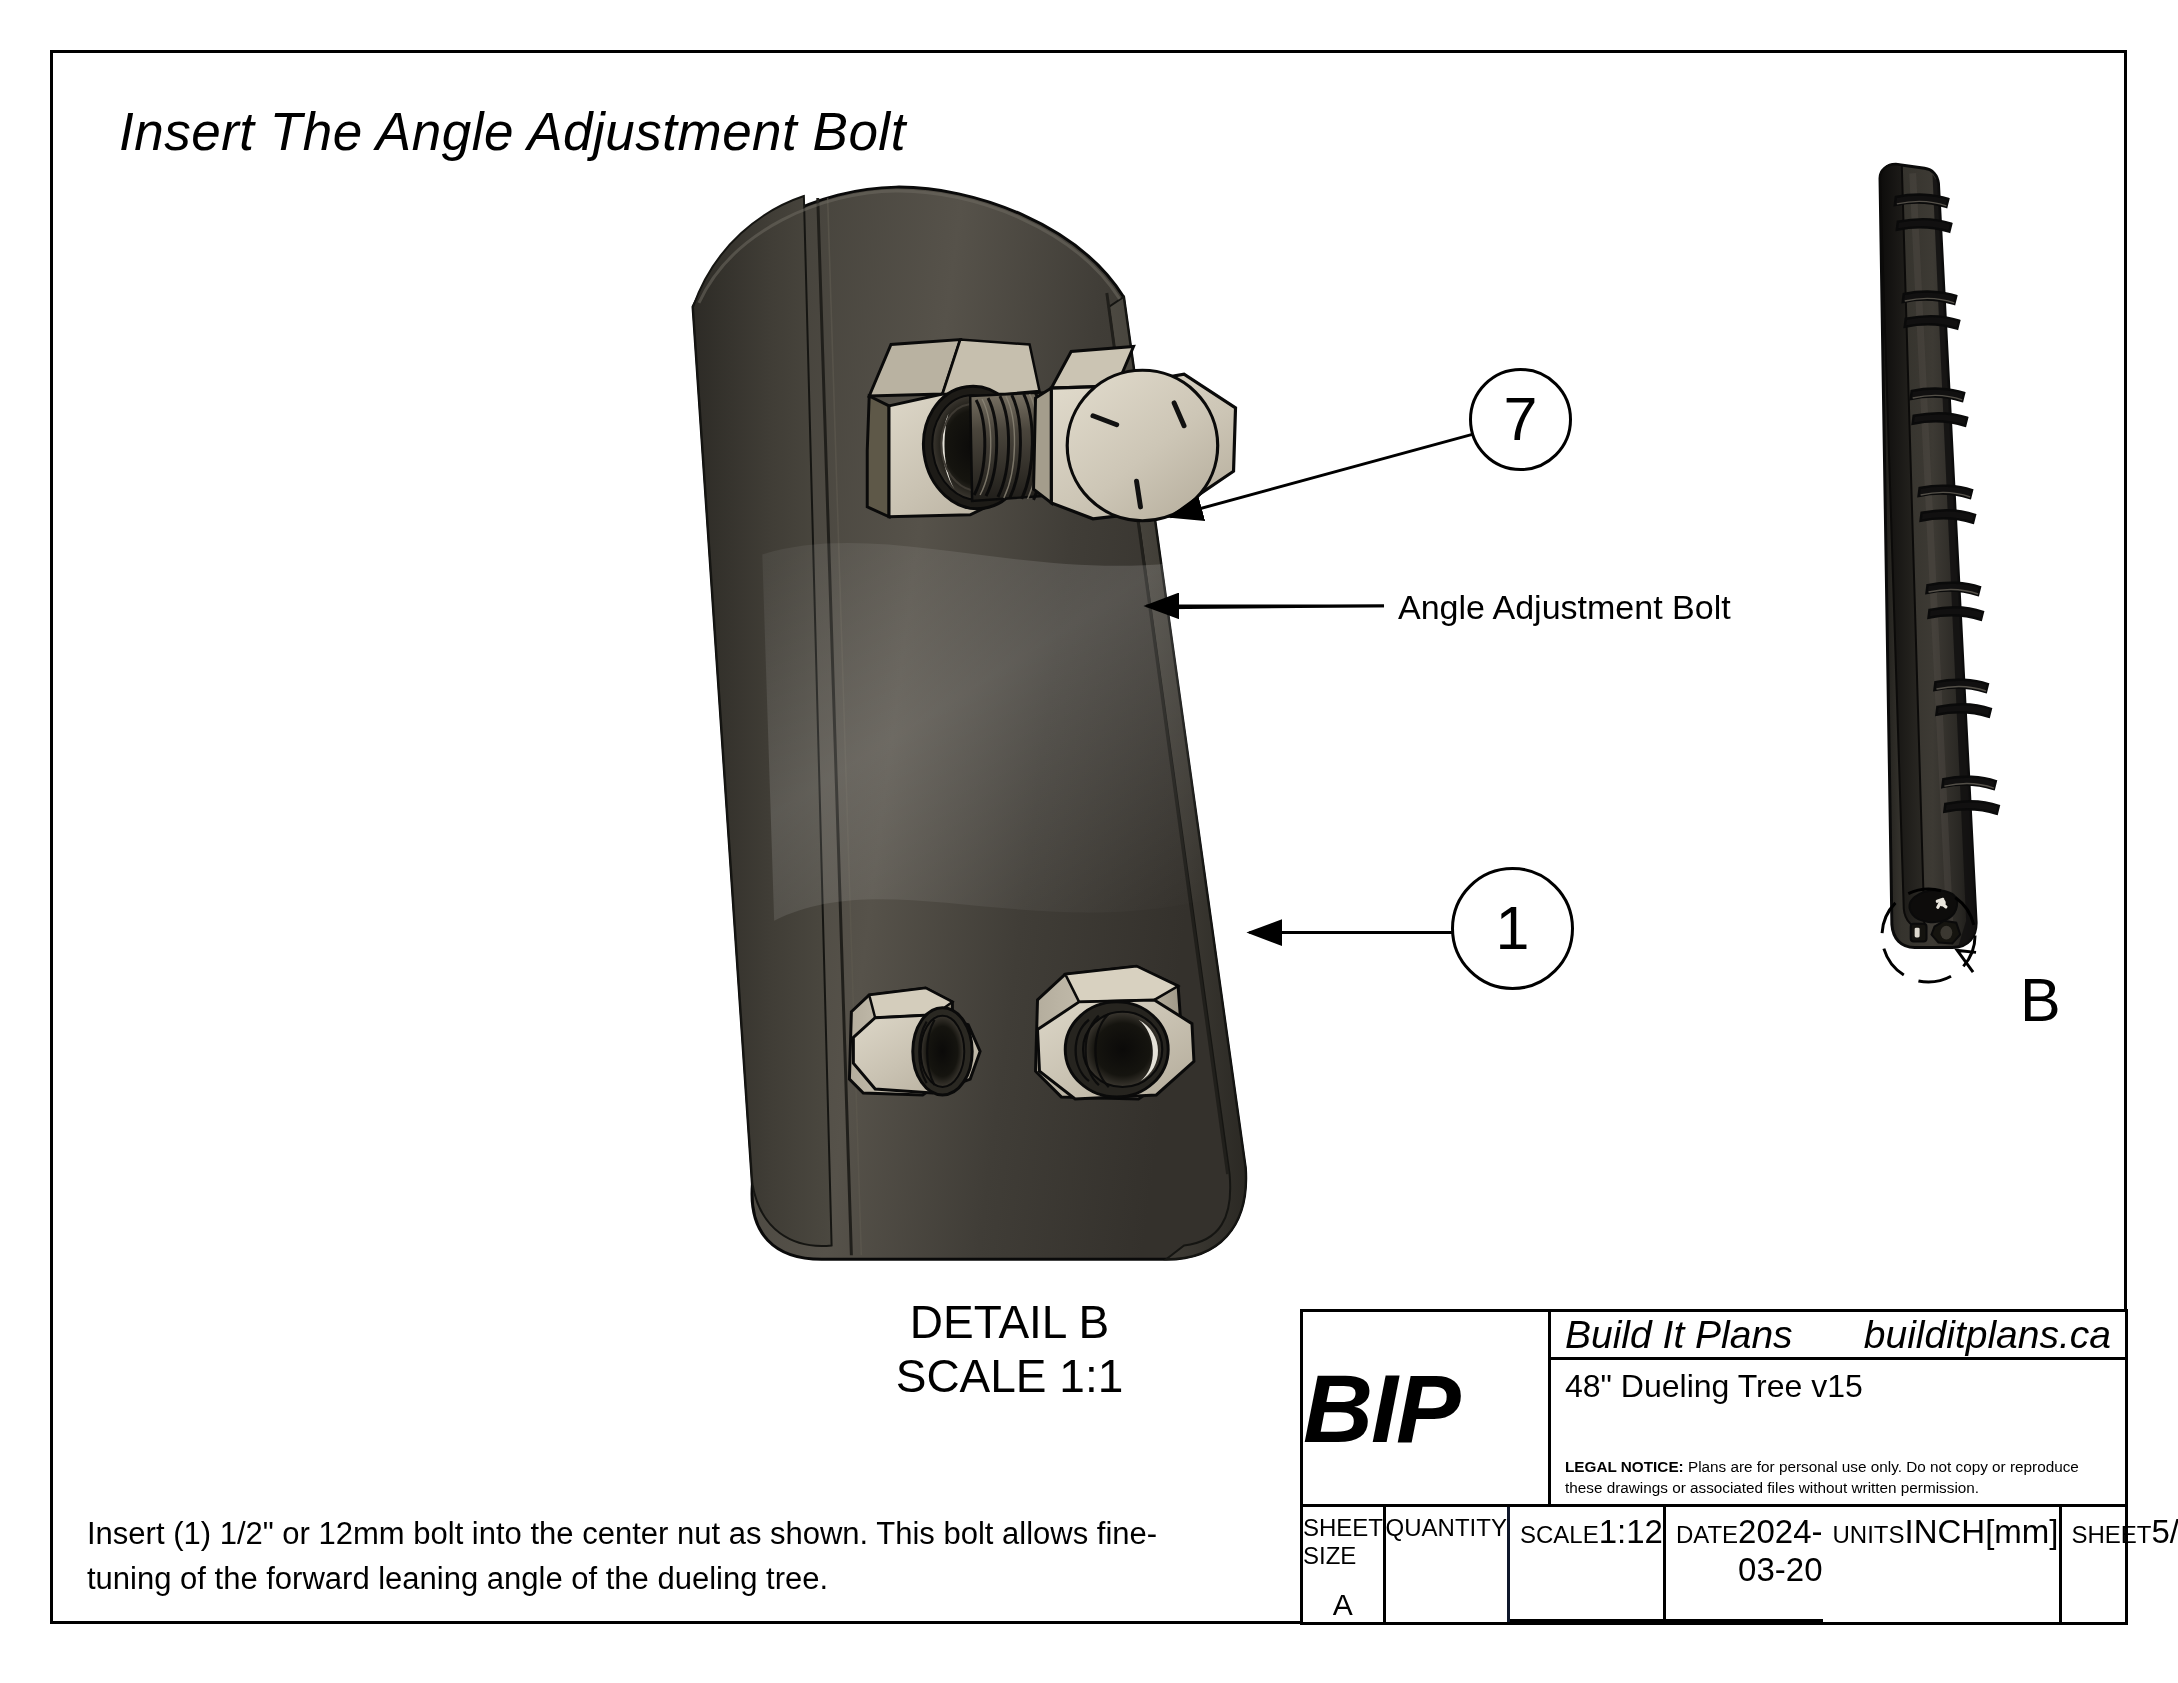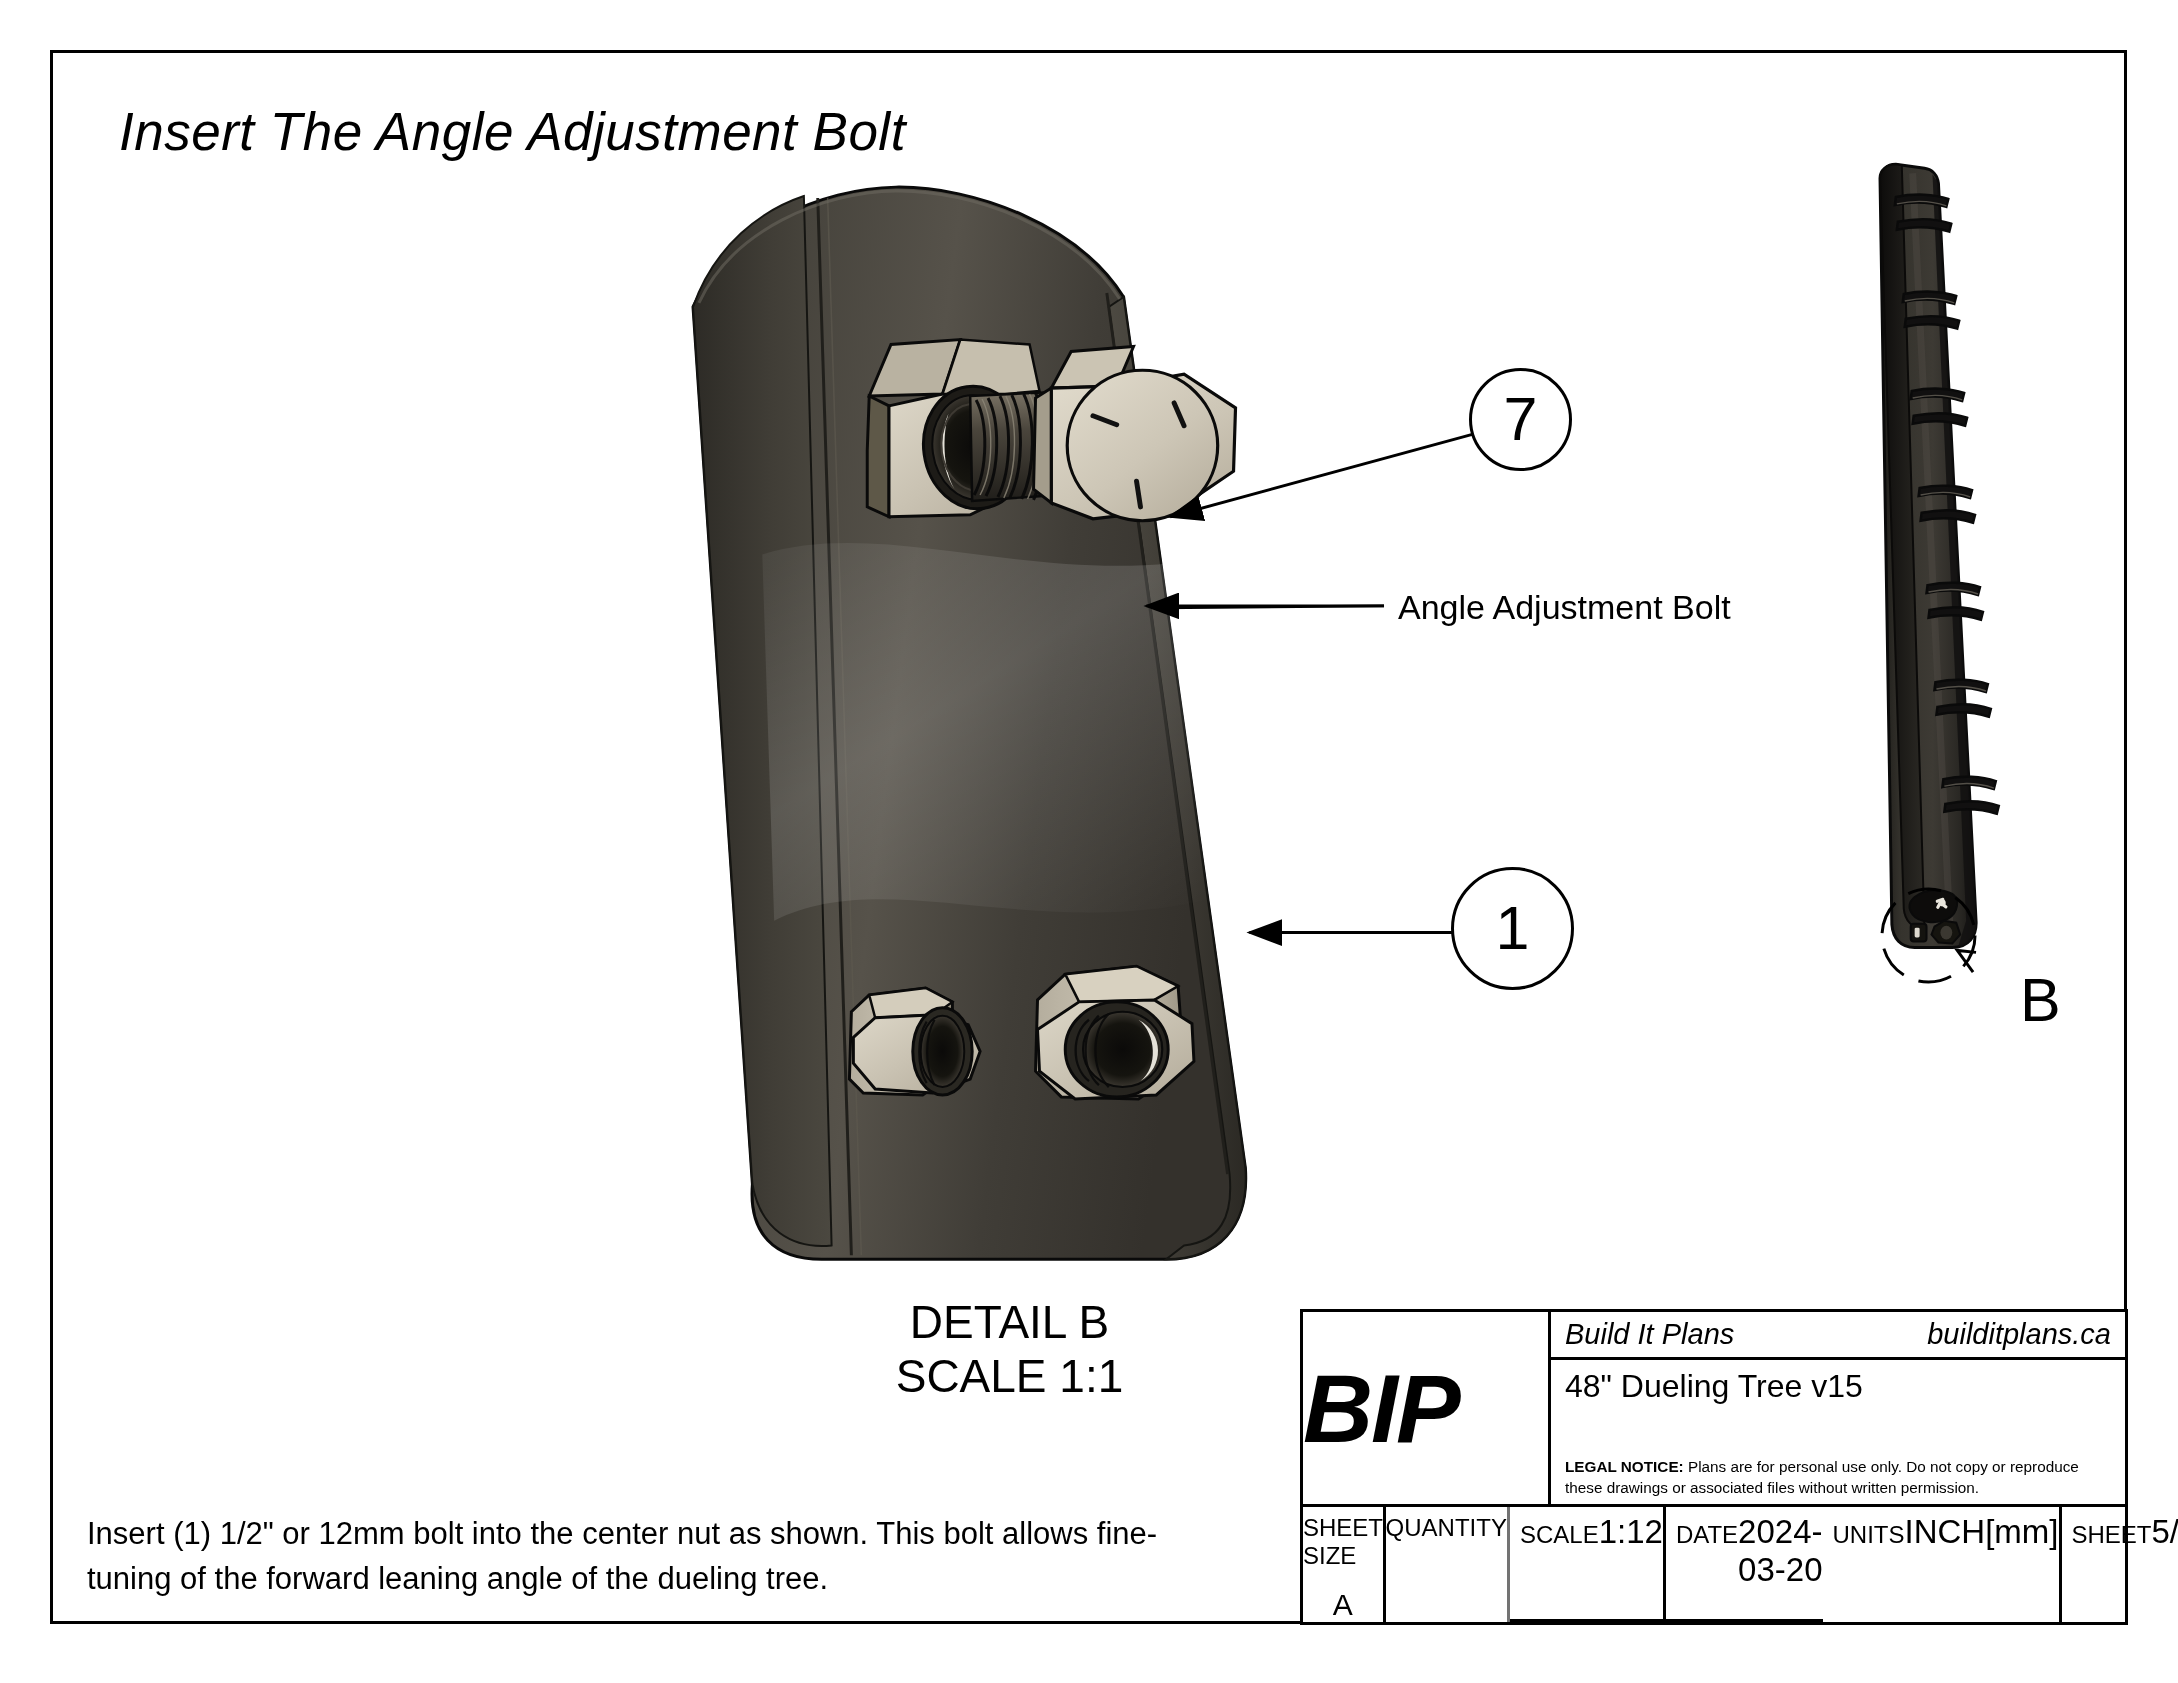--- a/index.html
+++ b/index.html
@@ -140,21 +140,21 @@
     box-sizing: border-box;
   }
   .tb-brandrow {
     height: 48px;
     border-bottom: 3px solid #000;
     display: flex;
     align-items: center;
     padding: 0 14px;
     box-sizing: border-box;
     font-style: italic;
-    font-size: 29px;
+    font-size: 39px;
   }
   .tb-brandrow .brand-name { }
   .tb-brandrow .brand-url { margin-left: auto; }
   .tb-projrow {
     flex: 1;
     padding: 8px 14px 0 14px;
     box-sizing: border-box;
     position: relative;
   }
   .tb-project {
@@ -181,21 +181,21 @@
   .tb-sheetsize {
     width: 163px;
     border-right: 3px solid #000;
     display: flex;
     flex-direction: column;
     align-items: center;
     padding-top: 7px;
   }
   .tb-qty {
     width: 166px;
-    border-right: 3px solid #737373;
+    border-right: 3px solid #0f172a;
     display: flex;
     flex-direction: column;
     align-items: center;
     padding-top: 7px;
   }
   .tb-hdr { font-size: 24px; }
   .tb-val-center { font-size: 30px; margin-top: 18px; }
 
   .tb-rightgrid {
     flex: 1;

